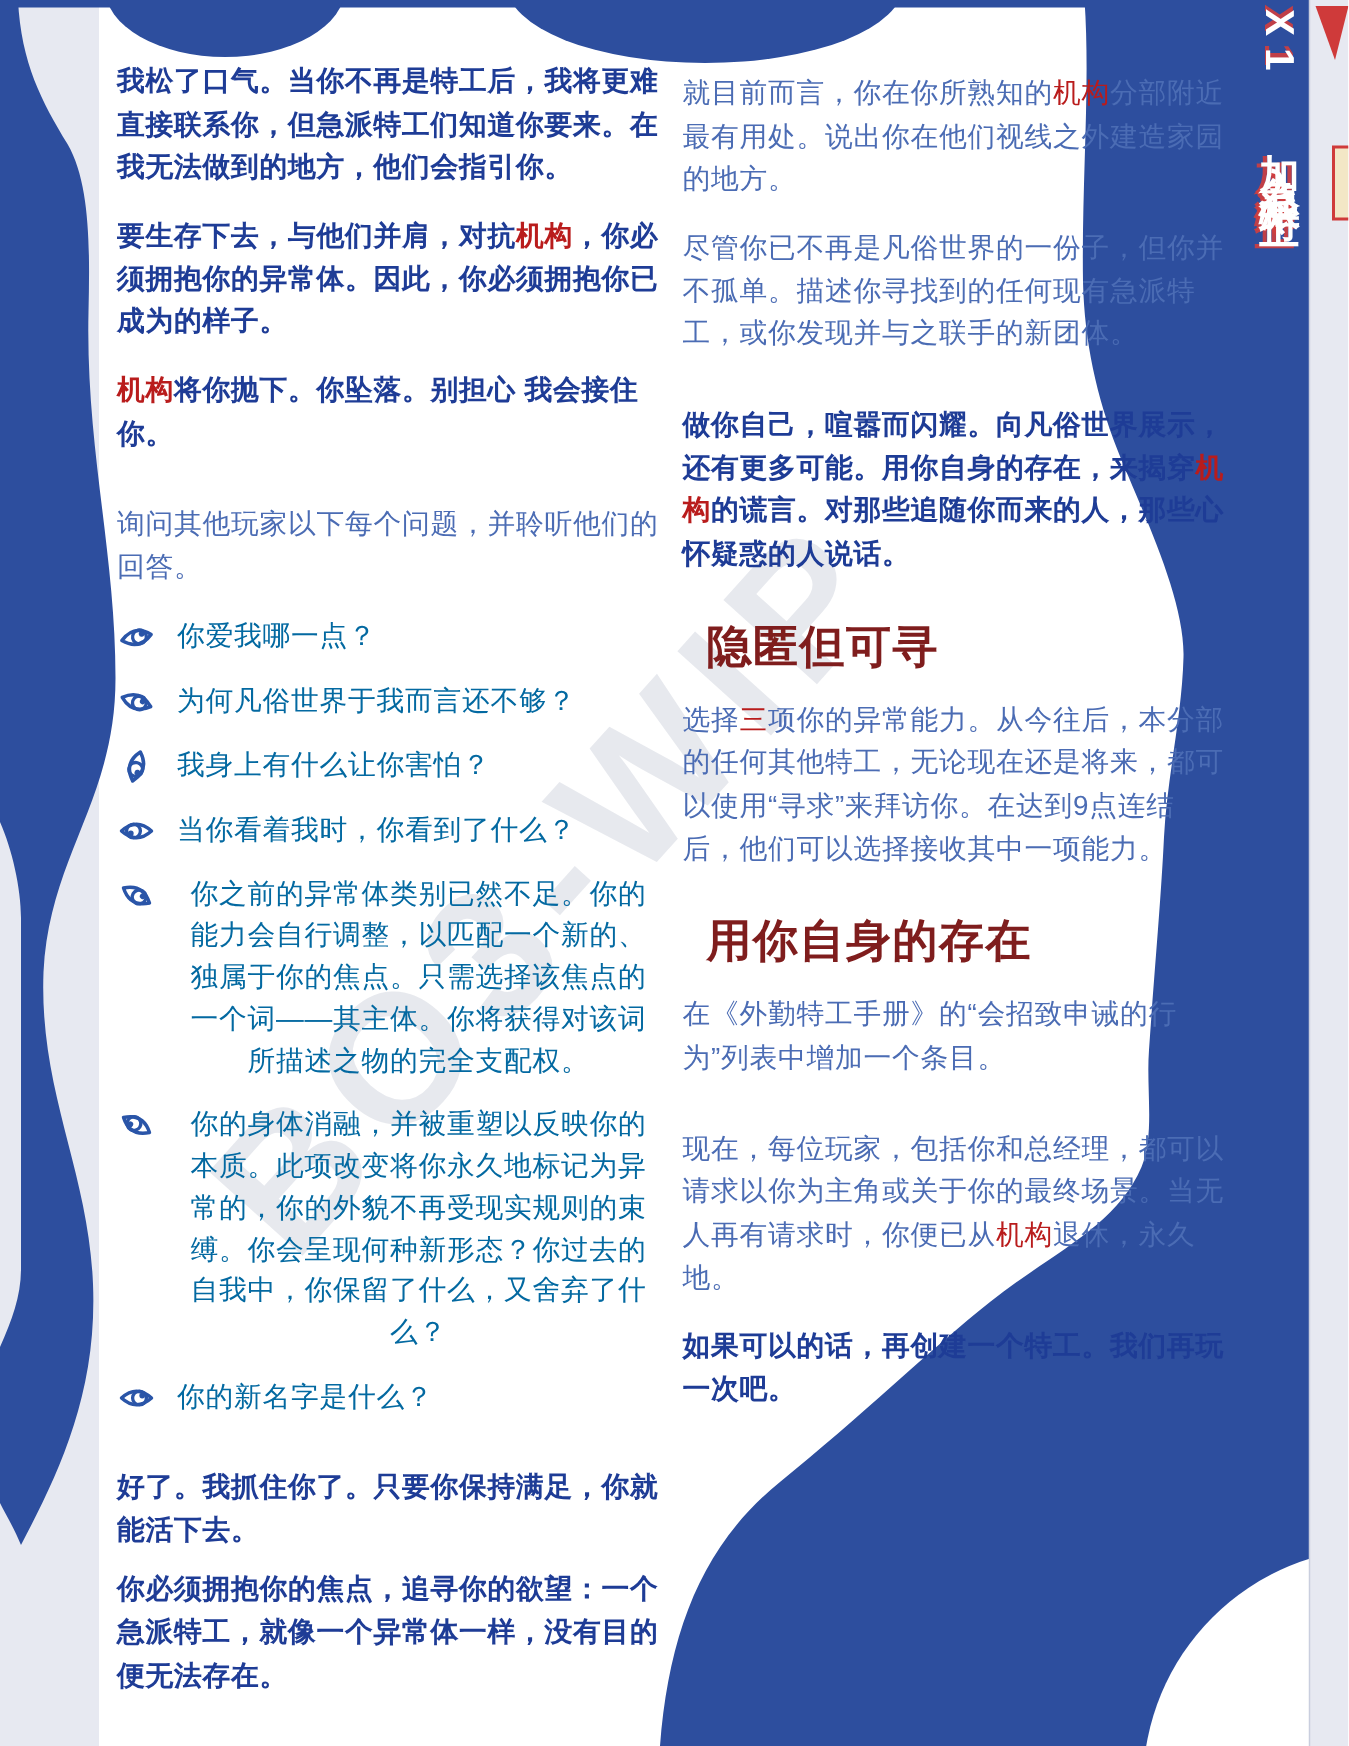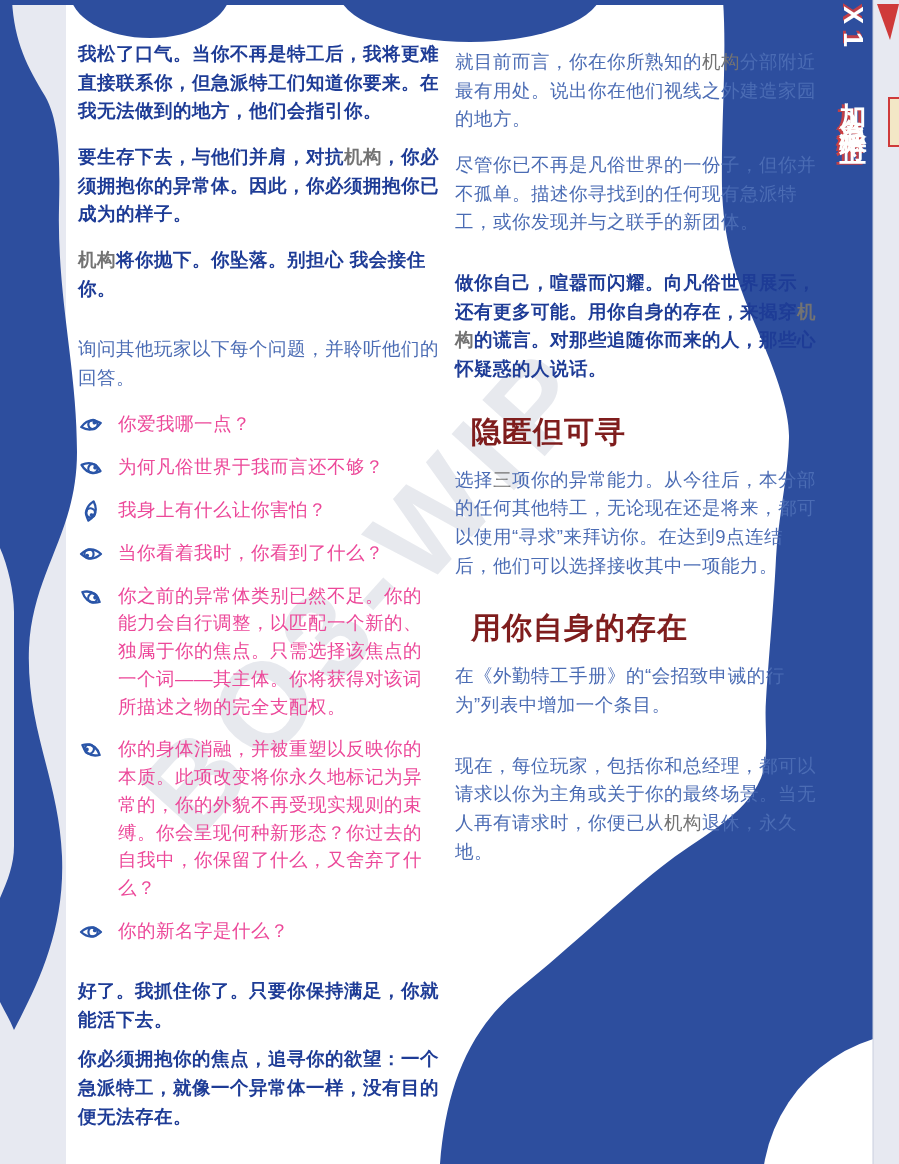--- a/index.html
+++ b/index.html
@@ -18,22 +18,22 @@
   .col{position:absolute;z-index:2;}
   .col-left{left:78px;top:40px;width:362px;}
   .col-right{left:455px;top:48px;width:366px;}
   .para{margin:0 0 17px 0;font-size:18.5px;line-height:1.55;color:#4b6cb4;letter-spacing:0.5px;}
   .para.bold{color:#1e3c96;font-weight:bold;}
   .gap{margin-top:32px;}
   .tight{margin-top:-6px;}
   .heading{margin:30px 0 16px 16px;font-size:30px;line-height:1.2;color:#7f1d1d;font-weight:bold;letter-spacing:1px;}
   .bullet{display:flex;gap:14px;margin:4px 0 15px 0;align-items:flex-start;}
   .bullet .eye{flex:0 0 26px;width:26px;height:26px;margin-top:2px;}
-  .bullet .btext{font-size:18.5px;line-height:1.5;color:#ec4899;letter-spacing:0.5px;}
-  .seg-red{color:#737373;}
+  .bullet .btext{font-size:18.5px;line-height:1.5;color:#0369a1;letter-spacing:0.5px;text-align:center;}
+  .seg-red{color:#b91c1c;}
   .seg-big{font-size:31px;line-height:1;}
   .tab{
     position:absolute;z-index:3;left:829px;top:6px;height:680px;width:42px;
     writing-mode:vertical-rl;text-orientation:mixed;
     color:#ffffff;font-weight:bold;font-size:27px;letter-spacing:8px;
     text-shadow:-3px 1px 0 rgba(208,62,62,0.9);
   }
   .tab .code{margin-bottom:10px;}
 </style>
 </head>
@@ -124,20 +124,21 @@
     </div>
   <div class="col col-right">
       <p class="para"><span>就目前而言，你在你所熟知的</span><span class="seg-red">机构</span><span>分部附近最有用处。说出你在他们视线之外建造家园的地方。</span></p>
       <p class="para"><span>尽管你已不再是凡俗世界的一份子，但你并不孤单。描述你寻找到的任何现有急派特工，或你发现并与之联手的新团体。</span></p>
       <p class="para bold gap"><span>做你自己，喧嚣而闪耀。向凡俗世界展示，还有更多可能。用你自身的存在，来揭穿</span><span class="seg-red">机构</span><span>的谎言。对那些追随你而来的人，那些心怀疑惑的人说话。</span></p>
       <h2 class="heading gap"><span>隐匿但可寻</span></h2>
       <p class="para"><span>选择</span><span class="seg-red">三</span><span>项你的异常能力。从今往后，本分部的任何其他特工，无论现在还是将来，都可以使用“寻求”来拜访你。在达到9点连结后，他们可以选择接收其中一项能力。</span></p>
       <h2 class="heading gap"><span>用你自身的存在</span></h2>
       <p class="para"><span>在《外勤特工手册》的“会招致申诫的行为”列表中增加一个条目。</span></p>
       <p class="para gap"><span>现在，每位玩家，包括你和总经理，都可以请求以你为主角或关于你的最终场景。当无人再有请求时，你便已从</span><span class="seg-red">机构</span><span>退休，永久地。</span></p>
+      <p class="para bold"><span>如果可以的话，再创建一个特工。我们再玩一次吧。</span></p>
     </div>
 
   <div class="tab">
     <span class="code">X1</span>
     <span class="title">加入急派特工</span>
   </div>
 
 </div>
 
 </body></html>

